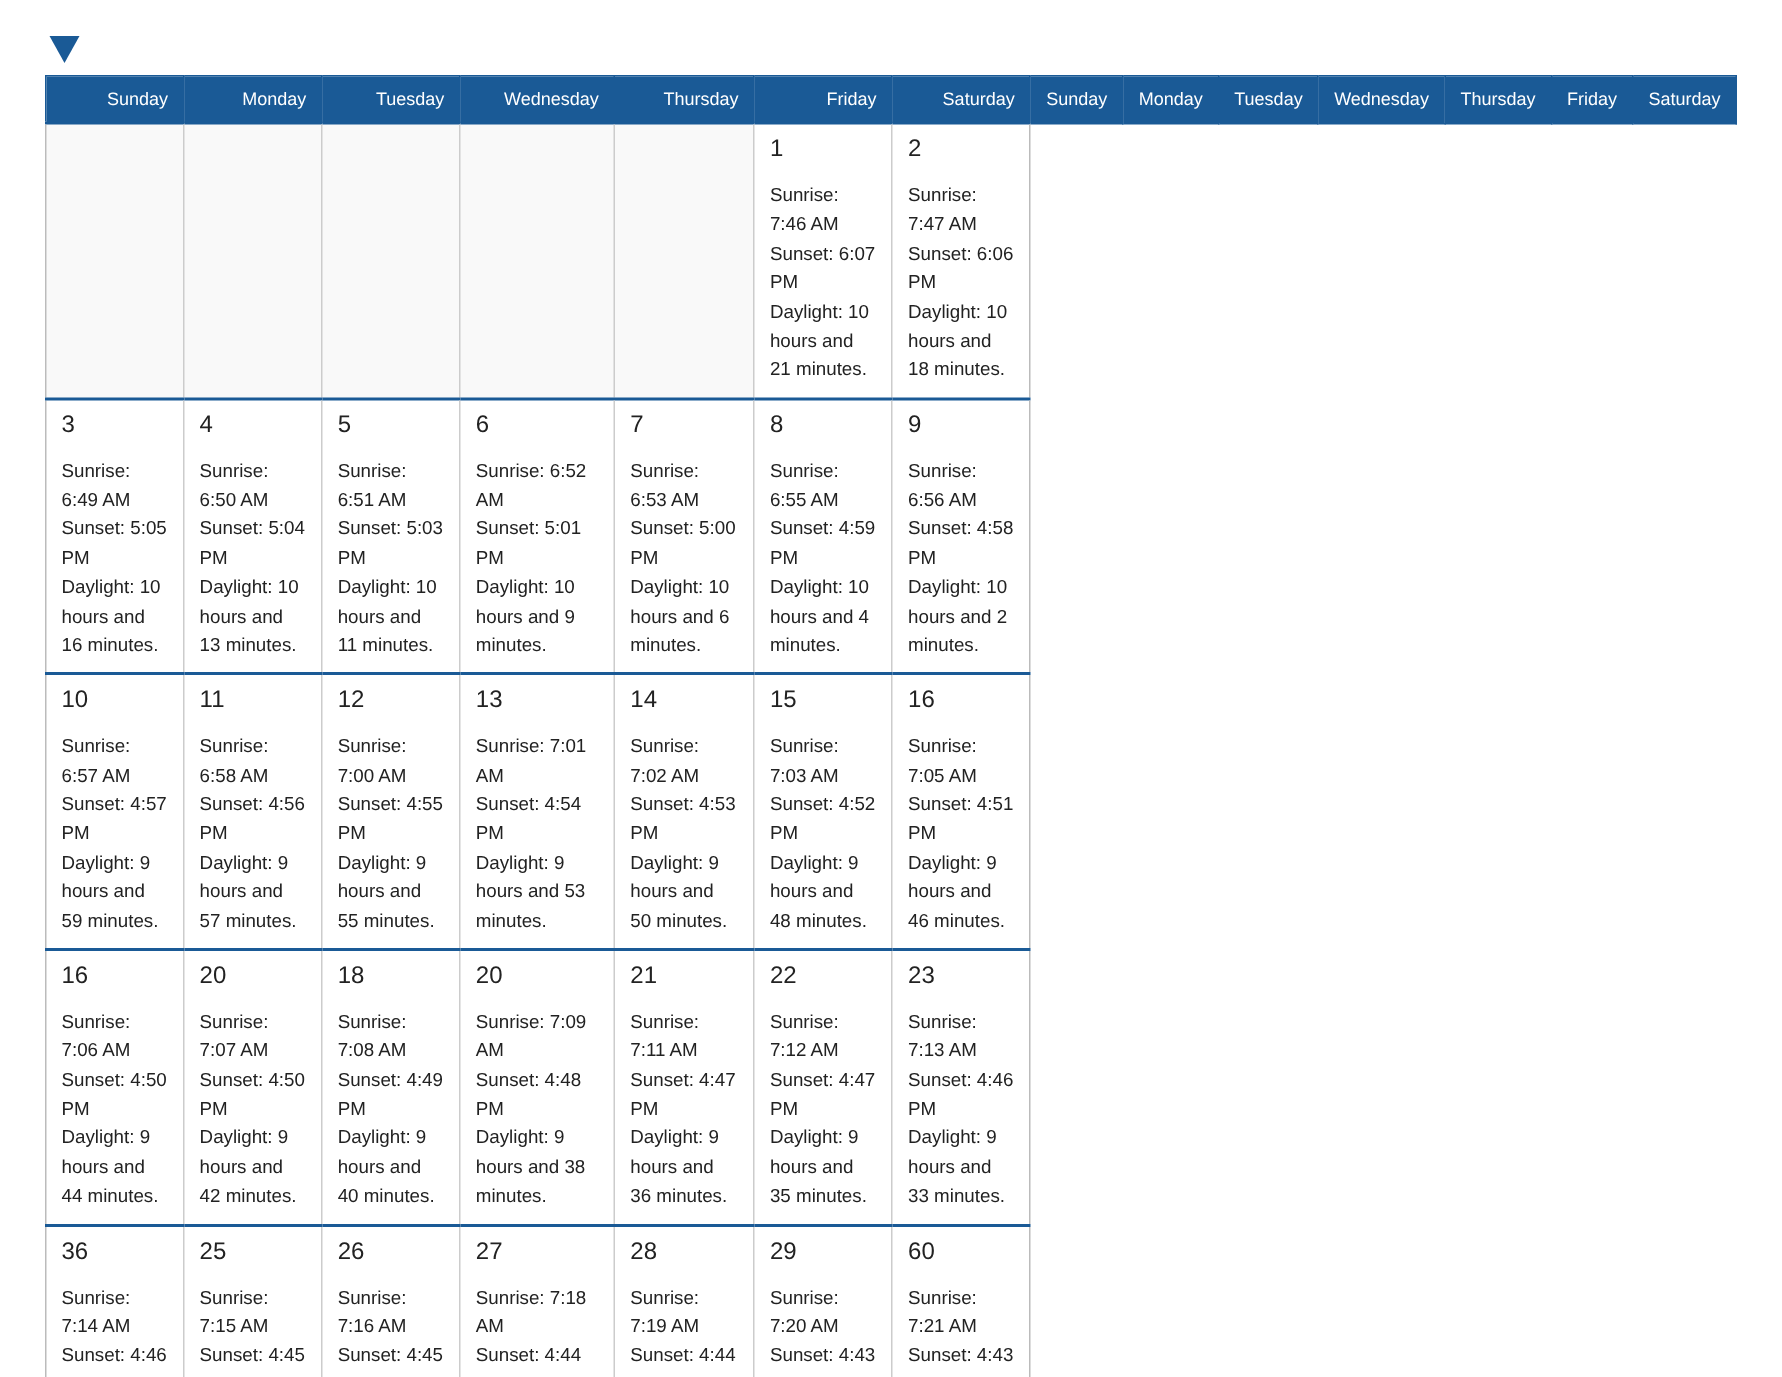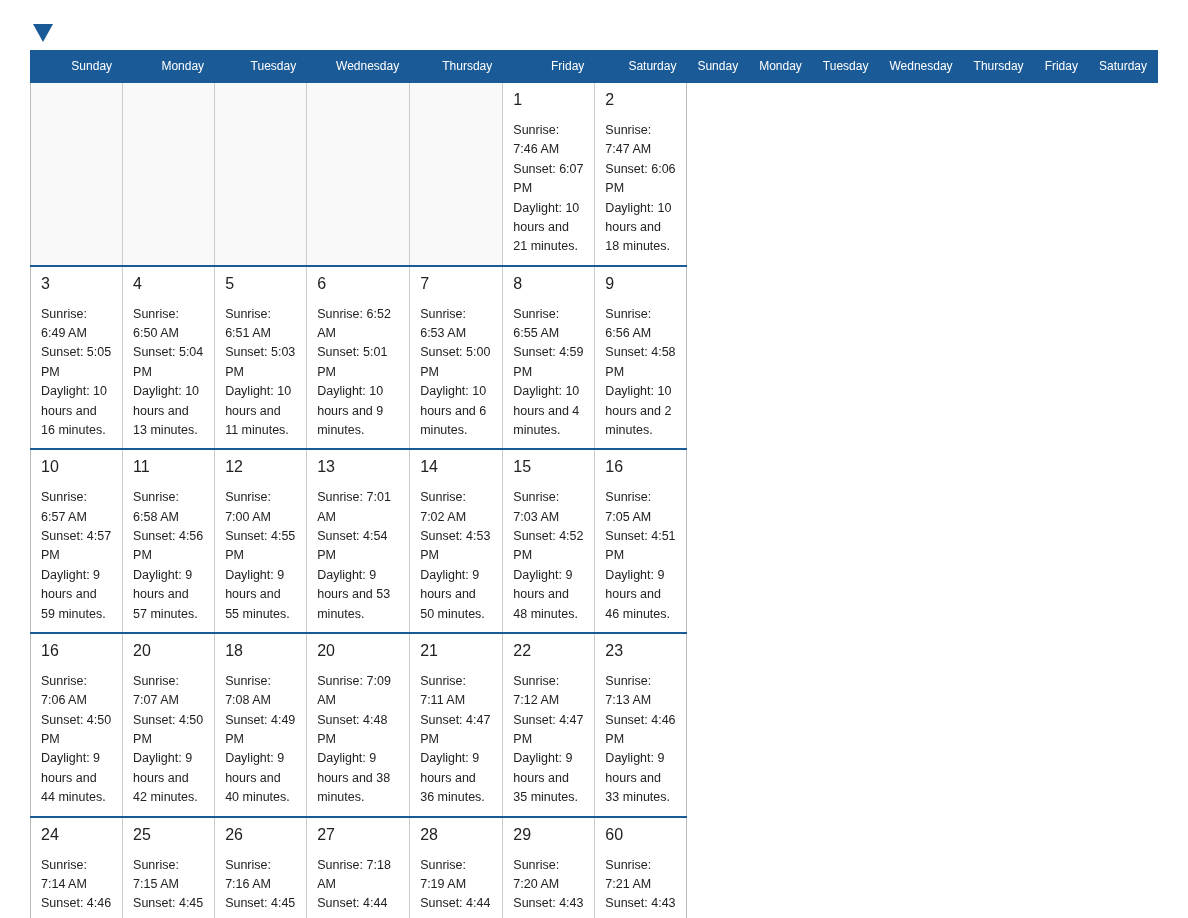--- a/index.html
+++ b/index.html
@@ -246,21 +246,21 @@
           <span class="day-number">22</span>
           <div class="day-info">Sunrise: 7:12 AM<br>Sunset: 4:47 PM<br>Daylight: 9 hours and 35 minutes.</div>
         </td>
         <td>
           <span class="day-number">23</span>
           <div class="day-info">Sunrise: 7:13 AM<br>Sunset: 4:46 PM<br>Daylight: 9 hours and 33 minutes.</div>
         </td>
       </tr>
       <tr>
         <td>
-          <span class="day-number">24</span>
+          <span class="day-number">36</span>
           <div class="day-info">Sunrise: 7:14 AM<br>Sunset: 4:46 PM<br>Daylight: 9 hours and 31 minutes.</div>
         </td>
         <td>
           <span class="day-number">25</span>
           <div class="day-info">Sunrise: 7:15 AM<br>Sunset: 4:45 PM<br>Daylight: 9 hours and 29 minutes.</div>
         </td>
         <td>
           <span class="day-number">26</span>
           <div class="day-info">Sunrise: 7:16 AM<br>Sunset: 4:45 PM<br>Daylight: 9 hours and 28 minutes.</div>
         </td>

